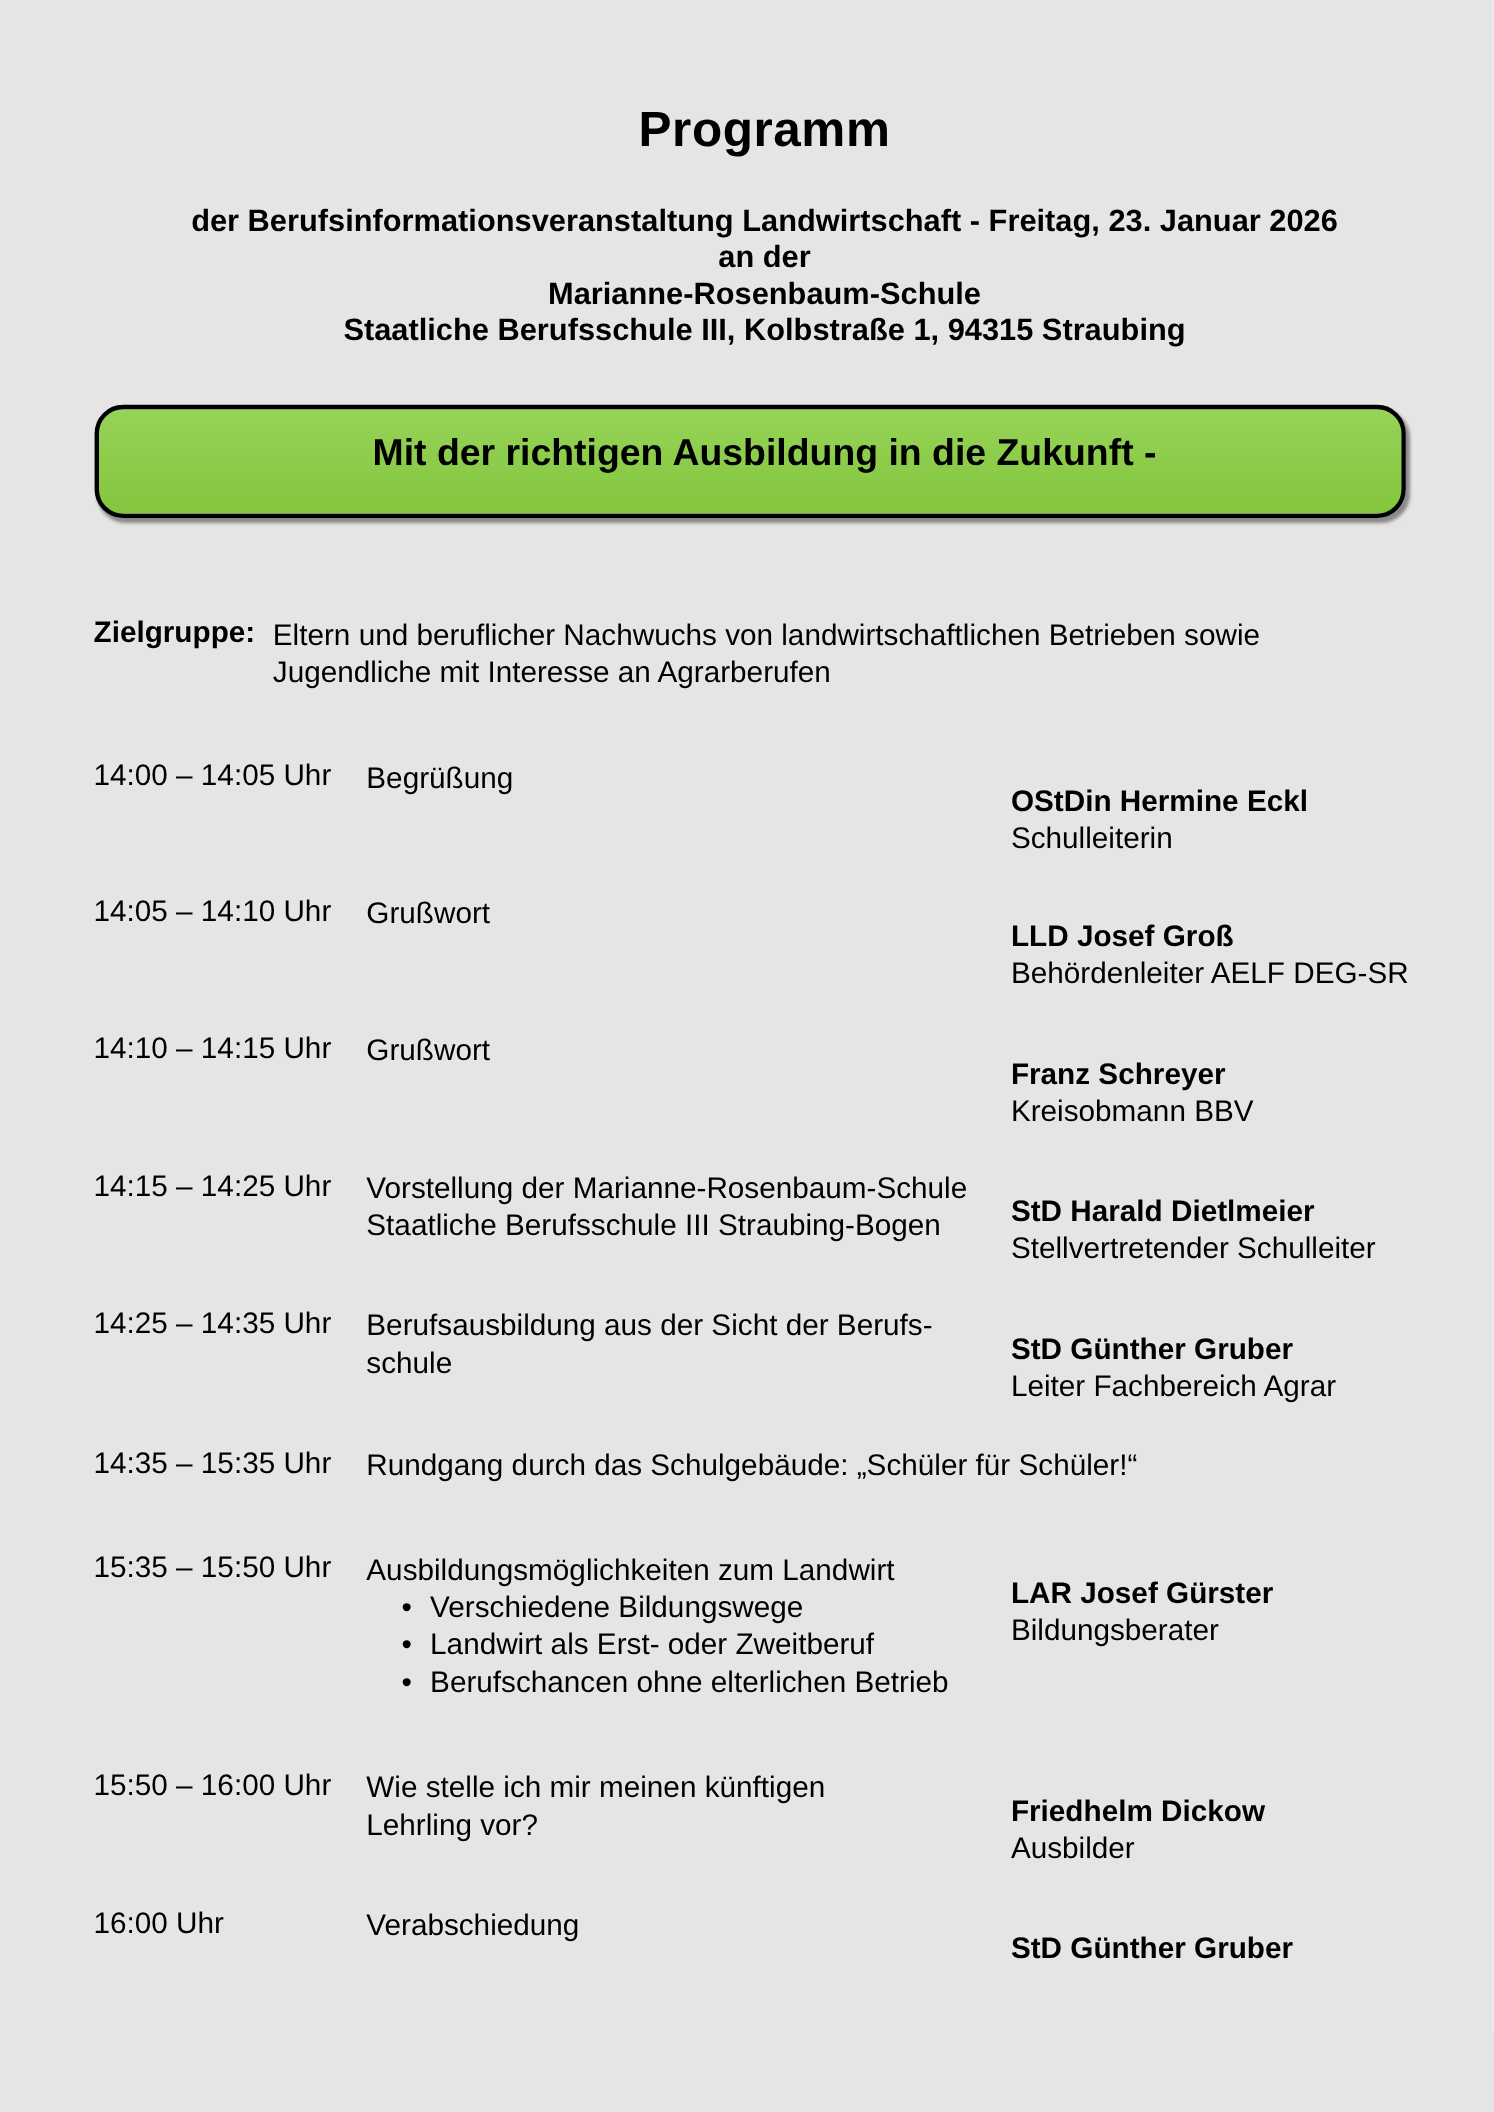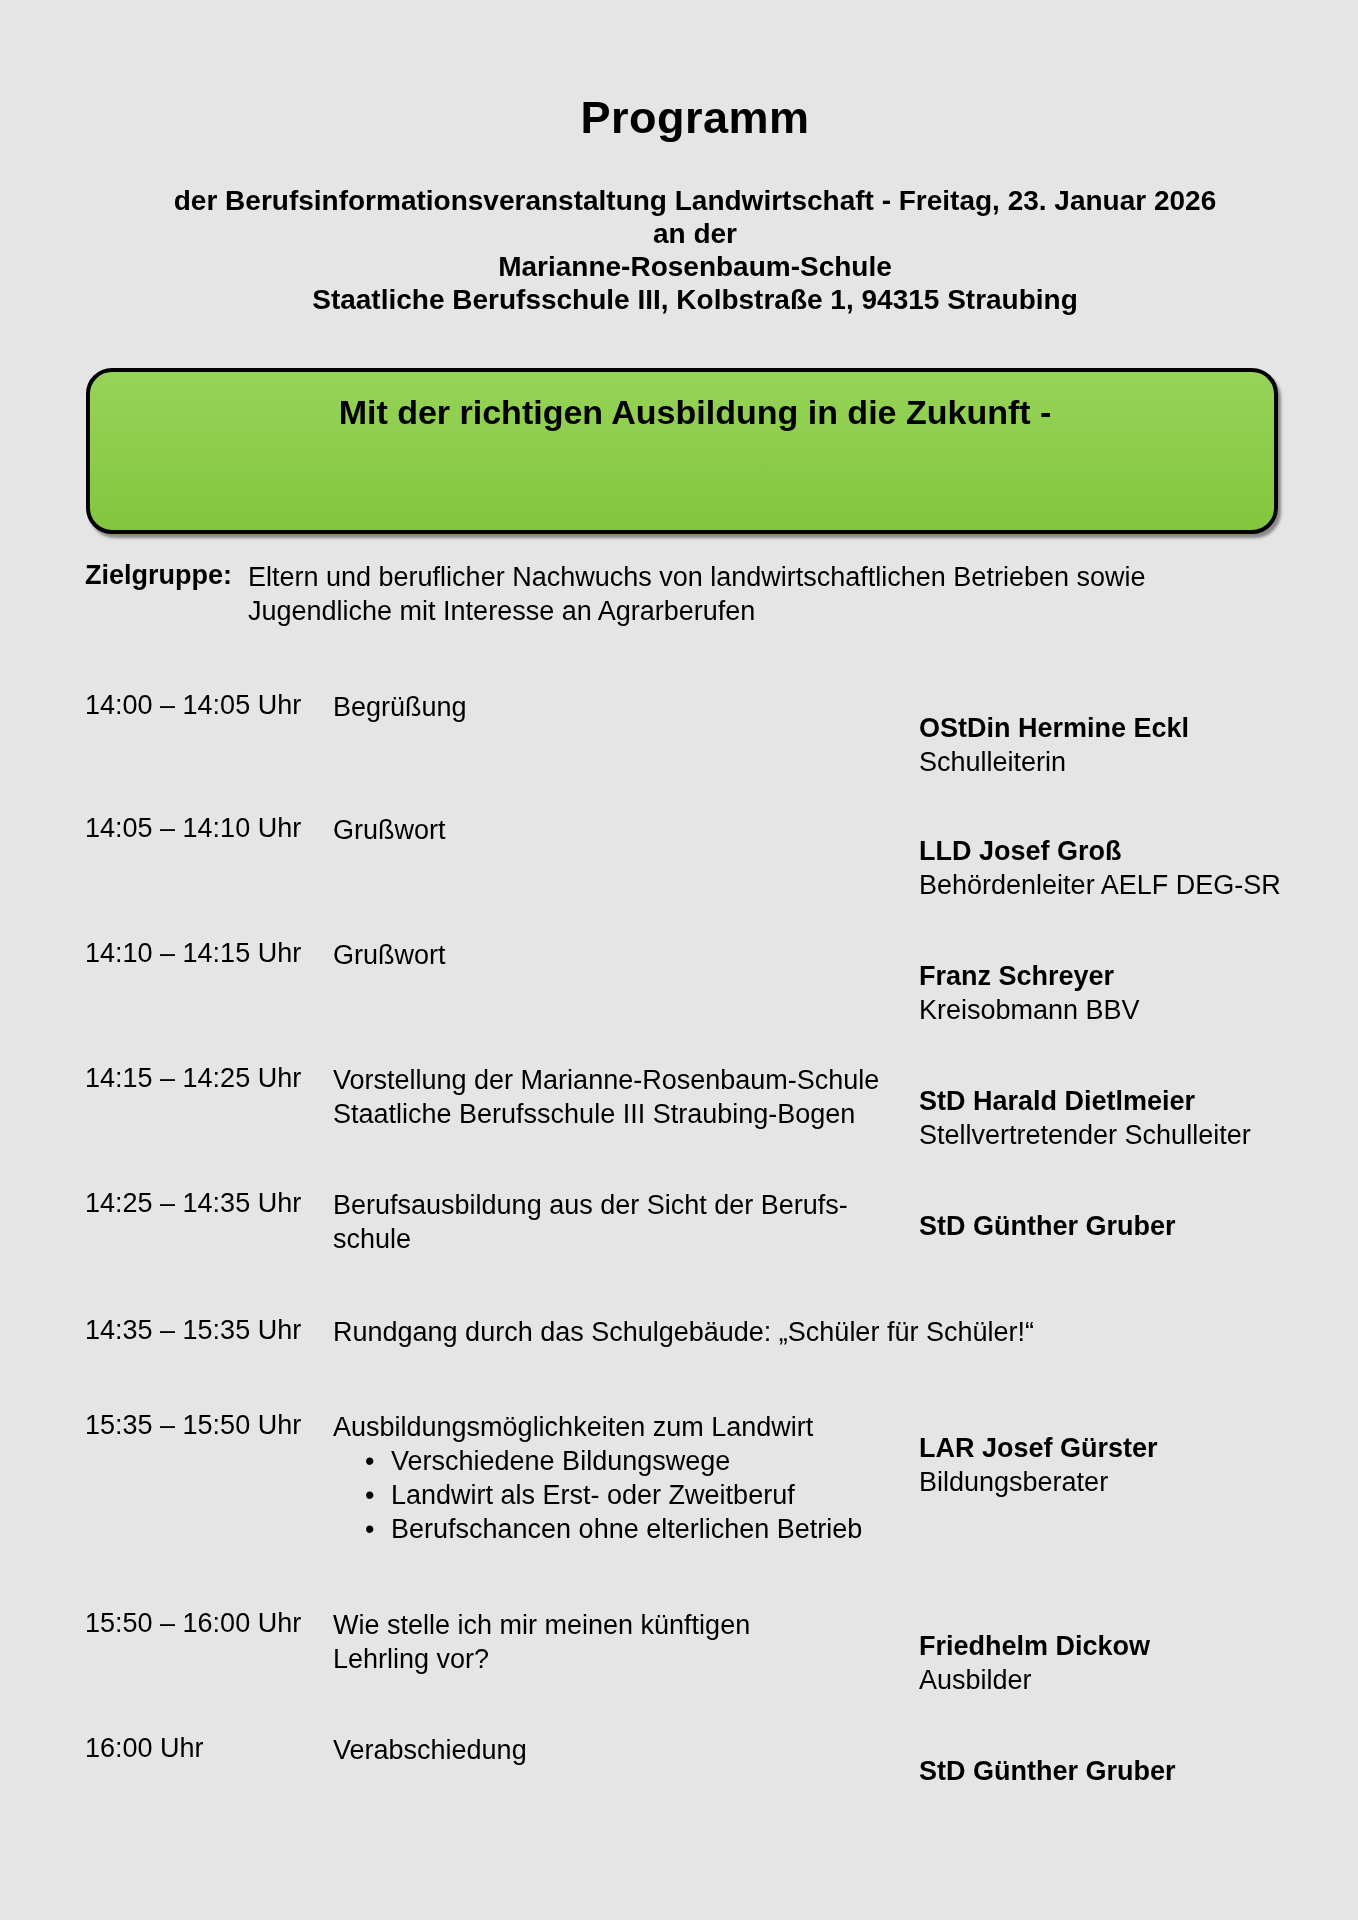--- a/index.html
+++ b/index.html
@@ -5,21 +5,21 @@
   html,body{margin:0;padding:0;background:#fff;}
   .page{
     position:relative;width:1358px;height:1920px;background:#e5e5e5;
     overflow:hidden;color:#000;
     font-family:"Liberation Sans",sans-serif;font-size:27px;
   }
   .centered{position:absolute;left:32px;width:1326px;text-align:center;}
   .doc-title{top:92px;font-size:45px;font-weight:bold;letter-spacing:0.5px;}
   .header-lines{top:184px;font-weight:bold;font-size:28px;line-height:33px;}
   .banner{
-    position:absolute;left:86px;top:368px;width:1192px;height:166px;
+    position:absolute;left:86px;top:368px;width:1192px;height:103px;
     box-sizing:border-box;border:4px solid #000;border-radius:26px;
     box-shadow:3px 4px 3px rgba(0,0,0,0.40);
     text-align:center;padding-left:26px;
   }
   .banner-title{margin-top:20px;font-size:34px;font-weight:bold;line-height:40px;}
   .banner-subtitle{margin-top:12px;font-size:26px;font-weight:bold;line-height:32px;}
   .audience-label{position:absolute;left:85px;top:560px;font-weight:bold;}
   .audience-text{position:absolute;left:248px;top:560px;line-height:34px;}
   .schedule{position:absolute;left:0;top:0;width:1358px;height:1920px;}
   .row{position:absolute;left:0;width:1358px;}
@@ -100,20 +100,21 @@
         </div>
       </div>
       <div class="row" style="top: 1188px;">
         <div class="time">14:25 – 14:35 Uhr</div>
         <div class="activity">
           <div class="line">Berufsausbildung aus der Sicht der Berufs-</div>
           <div class="line">schule</div>
         </div>
         <div class="speaker">
           <div class="name">StD Günther Gruber</div>
+          <div class="role">Leiter Fachbereich Agrar</div>
         </div>
       </div>
       <div class="row" style="top: 1315px;">
         <div class="time">14:35 – 15:35 Uhr</div>
         <div class="activity">
           <div class="line">Rundgang durch das Schulgebäude: „Schüler für Schüler!“</div>
         </div>
       </div>
       <div class="row" style="top: 1410px;">
         <div class="time">15:35 – 15:50 Uhr</div>

